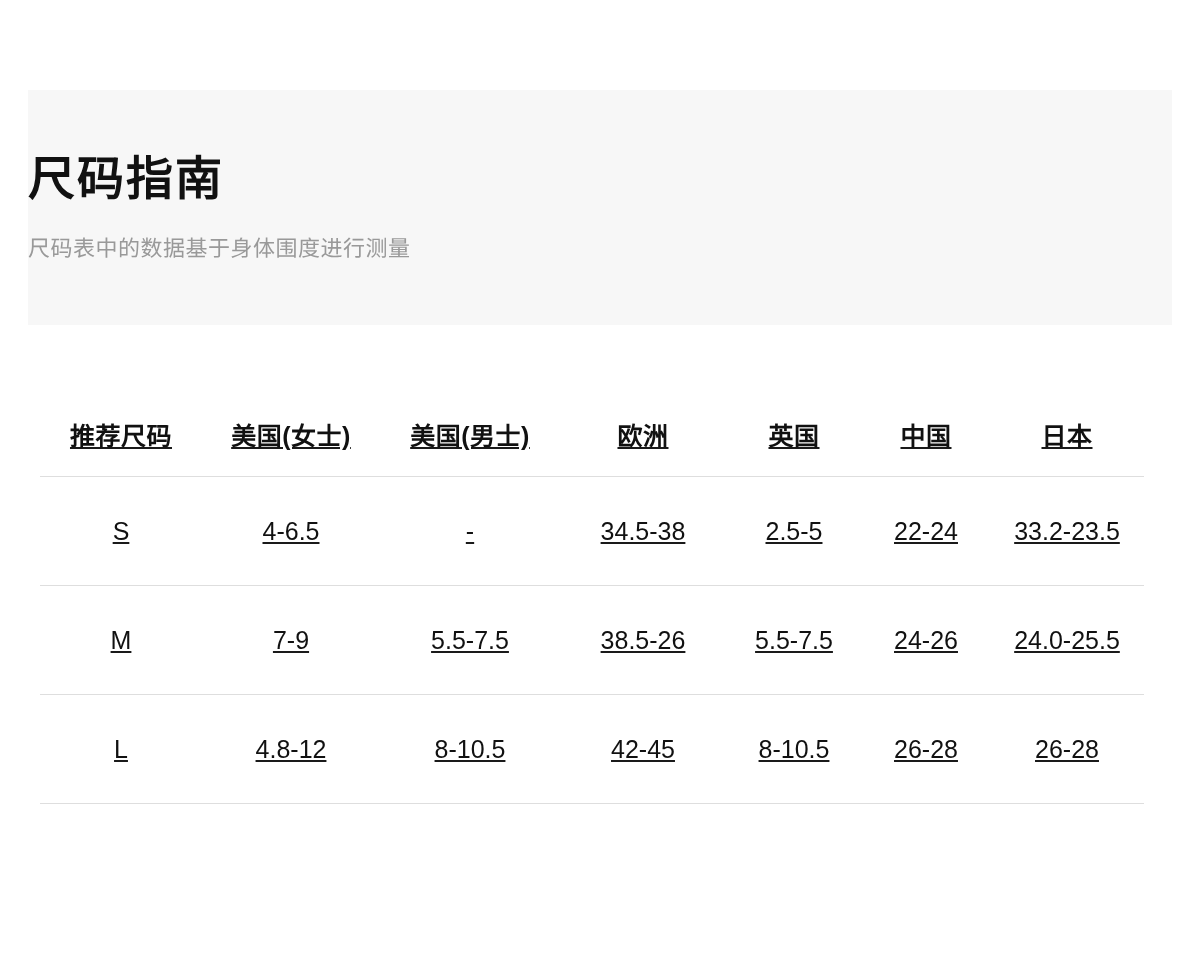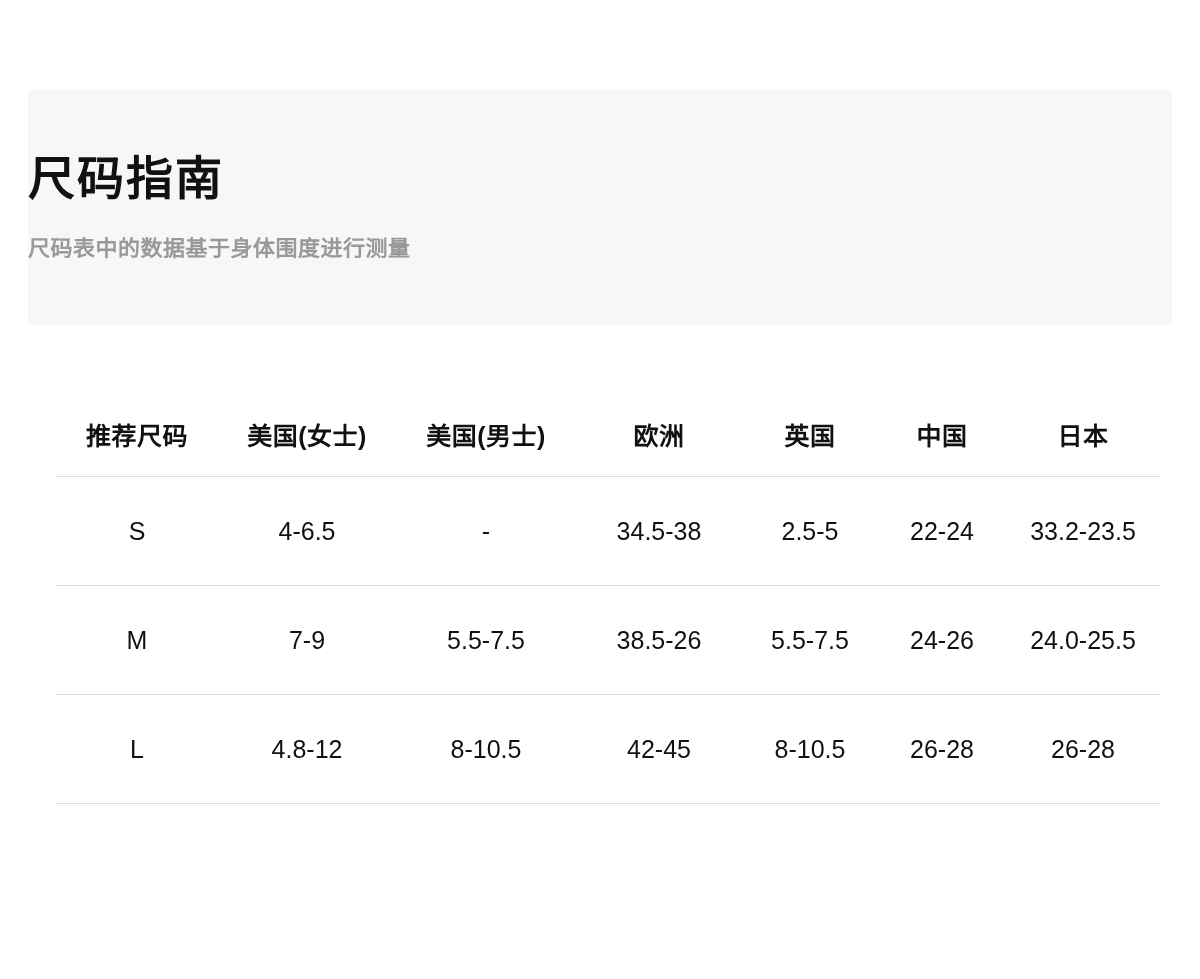--- a/index.html
+++ b/index.html
@@ -40,32 +40,33 @@
     font-size: 47px;
     font-weight: 700;
     letter-spacing: 2px;
     color: #111111;
     line-height: 1.1;
     margin: 0 0 26px 0;
     text-align: center;
   }
   .guide-subtitle {
     font-size: 22px;
-    font-weight: 700;
+    font-weight: 400;
     color: #999999;
     letter-spacing: 0.5px;
     text-align: center;
     margin: 0;
   }
   
   .table-wrap {
     position: absolute;
-    left: 56px;
+    left: 40px;
     top: 392px;
     width: 1104px;
+    text-decoration: underline;
   }
   table.size-table {
     width: 100%;
     border-collapse: collapse;
     table-layout: fixed;
   }
   table.size-table th,
   table.size-table td {
     text-align: center;
     font-size: 25px;

